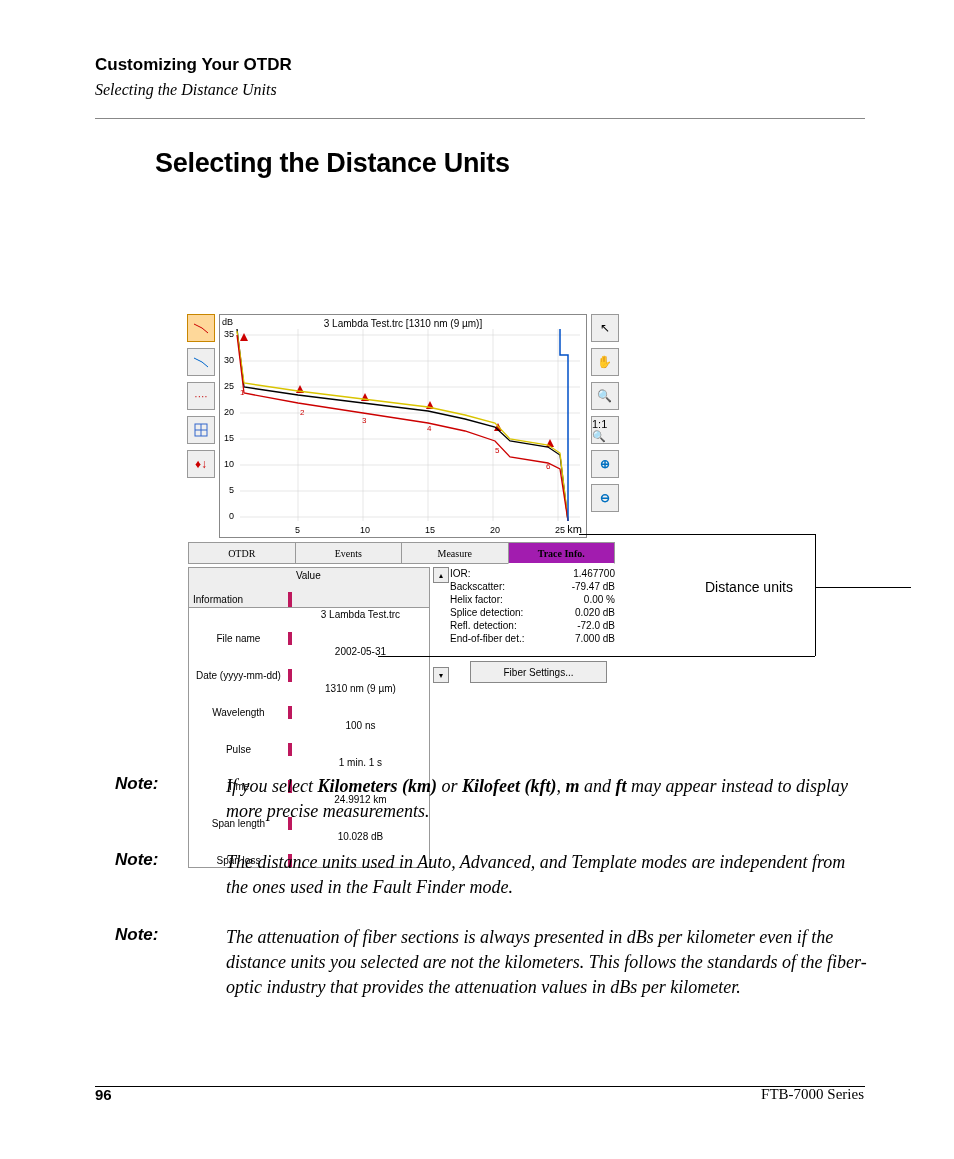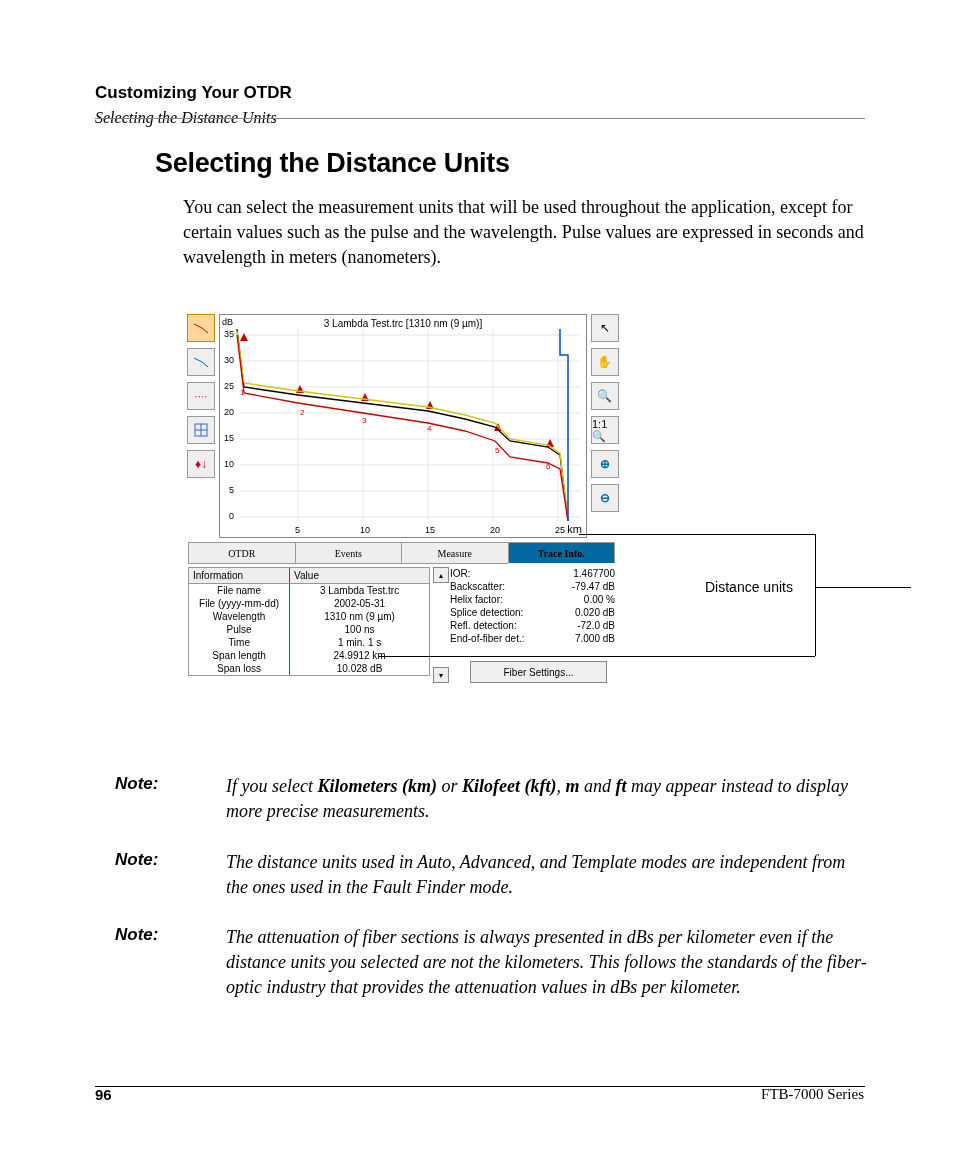--- a/index.html
+++ b/index.html
@@ -1,45 +1,45 @@
 <!DOCTYPE html>
 <html><head>
 <meta charset="utf-8">
 <style>
   html,body{margin:0;padding:0;background:#fff;}
   .page{width:954px;height:1159px;position:relative;font-family:Georgia,'Times New Roman',serif;color:#000;}
-  .header-block{position:absolute;left:95px;top:55px;width:770px;margin-top:28px;}
+  .header-block{position:absolute;left:95px;top:55px;width:770px;}
   .chapter-title{font-family:Verdana,Arial,sans-serif;font-weight:bold;font-size:17px;}
   .section-subhead{font-style:italic;font-size:16px;margin-top:6px;}
   .hr1{position:absolute;left:95px;top:110px;width:770px;border:none;border-top:1.5px solid #888;}
   .h1{position:absolute;left:155px;top:148px;font-family:Verdana,Arial,sans-serif;font-weight:bold;font-size:27px;letter-spacing:-.3px;}
   .para{position:absolute;font-size:18px;line-height:25px;}
   .p1{left:183px;top:195px;width:684px;}
   .fig-wrap{position:absolute;left:183px;top:310px;width:680px;height:378px;}
   .app{position:absolute;left:0;top:0;width:441px;height:378px;font-family:Tahoma,Arial,sans-serif;font-size:10px;color:#000;}
   .plot{position:absolute;left:36px;top:4px;width:366px;height:222px;background:#fff;border:1px solid #888;}
   .plot-title{position:absolute;top:3px;width:100%;text-align:center;font-size:10px;}
   .yaxis{position:absolute;left:2px;top:2px;font-size:9px;}
   .ytick{position:absolute;right:352px;font-size:9px;text-align:right;width:14px;}
   .xtick{position:absolute;bottom:2px;font-size:9px;}
   .xunit{position:absolute;right:4px;bottom:2px;font-size:11px;}
   .sidebar-l{position:absolute;left:4px;top:4px;width:28px;}
   .sidebar-r{position:absolute;left:408px;top:4px;width:28px;}
   .toolbtn{width:26px;height:26px;border:1px solid #999;background:#efefef;margin-bottom:6px;display:flex;align-items:center;justify-content:center;font-size:12px;}
   .toolbtn.selected{background:#fed89a;border-color:#c88600;}
   .tabrow{position:absolute;left:5px;top:232px;width:426px;display:flex;}
   .tab{flex:1;height:20px;border:1px solid #999;background:#eee;font-size:10px;display:flex;align-items:center;justify-content:center;margin-right:-1px;font-family:Liberation Serif, serif;}
-  .tab.active{background:#0369a1;font-weight:bold;border-bottom-color:#fff;}
+  .tab.active{background:#a21caf;font-weight:bold;border-bottom-color:#fff;}
   .lowerpanel{position:absolute;left:5px;top:256px;width:426px;height:120px;border-top:1px solid transparent;}
   .infotable{position:absolute;left:0;top:0;width:240px;border:1px solid #999;font-size:10px;}
   .infotable .hdr{display:flex;background:#eee;border-bottom:1px solid #999;}
   .infotable .hdr div{padding:2px 4px;}
   .infotable .row{display:flex;text-align:center;}
   .infotable .row div{padding:1px 4px;white-space:nowrap;}
-  .col1{width:95px;border-right:1px solid #be185d;}
+  .col1{width:95px;border-right:4px solid #be185d;margin-top:24px;}
   .col2{width:135px;}
   .rightlist{position:absolute;left:262px;top:0;width:165px;font-size:10px;}
   .rightlist .ritem{display:flex;justify-content:space-between;padding:1px 0;}
   .fbtn{position:absolute;left:282px;top:94px;width:135px;height:20px;border:1px solid #888;background:#efefef;font-size:10px;display:flex;align-items:center;justify-content:center;}
   .scrollbtn{position:absolute;left:245px;width:14px;height:14px;border:1px solid #888;background:#eee;font-size:8px;display:flex;align-items:center;justify-content:center;}
   .callout-line-h{position:absolute;border-top:1px solid #000;}
   .callout-line-v{position:absolute;border-left:1px solid #000;}
   .callout-label{position:absolute;font-family:Arial,sans-serif;font-size:14px;}
   .p2{left:183px;top:724px;width:680px;font-size:18px;}
   .note-block{position:absolute;display:flex;width:755px;gap:41px;}
@@ -59,21 +59,20 @@
 <div class="page">
 
 <div class="header-block">
   <div class="chapter-title">Customizing Your OTDR</div>
   <div class="section-subhead">Selecting the Distance Units</div>
 </div>
 <hr class="hr1">
 
 <div class="h1">Selecting the Distance Units</div>
 
-<div class="para p1">You can select the measurement units that will be used throughout the application, except for certain values such as the pulse and the wavelength. Pulse values are expressed in seconds and wavelength in meters (nanometers).</div>
 
 <div class="fig-wrap">
   <div class="app">
 
     <div class="sidebar-l">
       <div class="toolbtn selected">
             <svg width="16" height="12">
               <polyline points="1,2 5,4 9,6 15,11" stroke="#c00" fill="none"></polyline>
             </svg>
           </div>
@@ -179,21 +178,21 @@
       <div class="infotable">
         <div class="hdr">
           <div class="col1">Information</div>
           <div class="col2">Value</div>
         </div>
         <div class="row">
               <div class="col1">File name</div>
               <div class="col2">3 Lambda Test.trc</div>
             </div>
         <div class="row">
-              <div class="col1">File (yyyy-mm-dd)</div>
+              <div class="col1">Date (yyyy-mm-dd)</div>
               <div class="col2">2002-05-31</div>
             </div>
         <div class="row">
               <div class="col1">Wavelength</div>
               <div class="col2">1310 nm (9 µm)</div>
             </div>
         <div class="row">
               <div class="col1">Pulse</div>
               <div class="col2">100 ns</div>
             </div>

